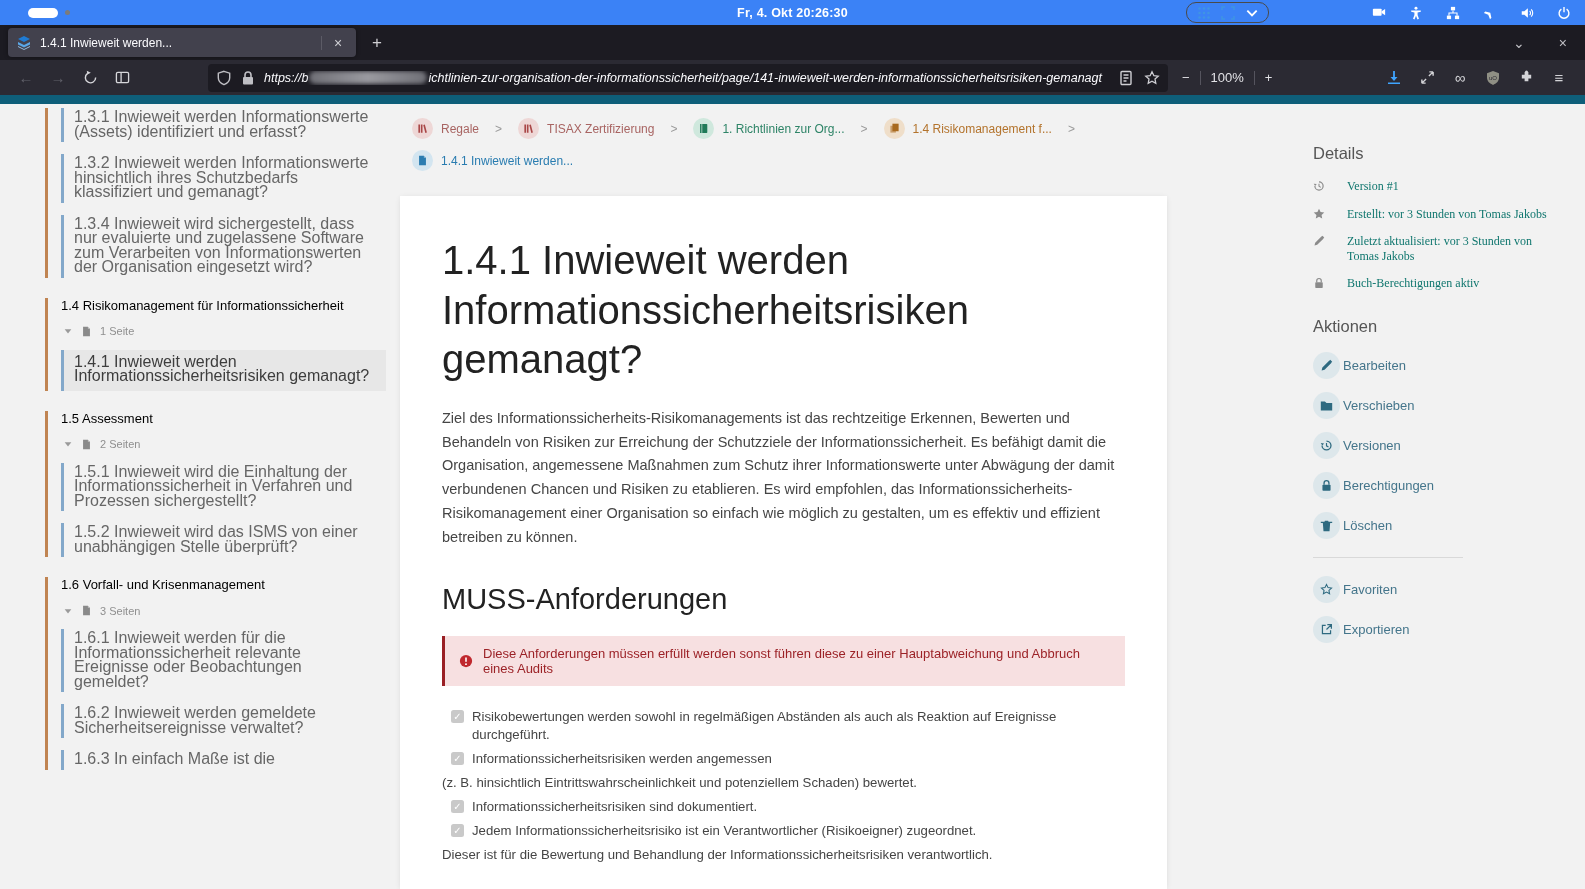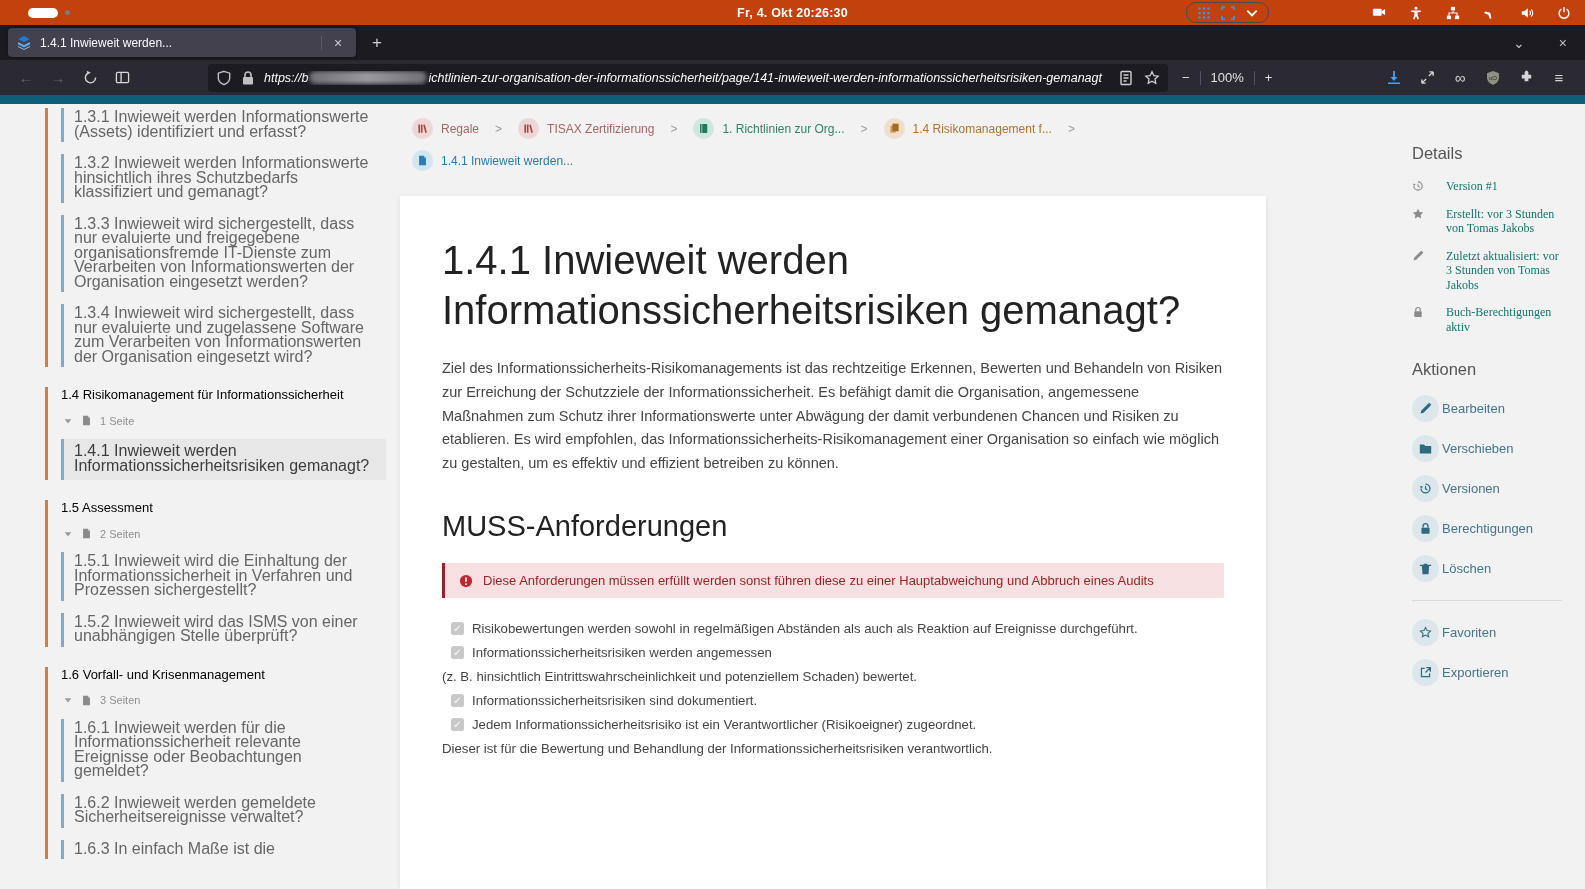--- a/index.html
+++ b/index.html
@@ -1,21 +1,21 @@
 <!DOCTYPE html>
 <html><head>
 <meta charset="utf-8">
 <style>
   * { margin:0; padding:0; box-sizing:border-box; }
   html,body { width:1585px; height:889px; overflow:hidden; background:#000;
     font-family:"Liberation Sans","DejaVu Sans",sans-serif; }
   .screen { width:1585px; height:889px; display:flex; flex-direction:column; }
 
   
-  .system-bar { height:25px; background:#c2410c; color:#fff; display:flex; align-items:center;
+  .system-bar { height:25px; background:#3b82f6; color:#fff; display:flex; align-items:center;
     font-size:12.5px; font-weight:bold; position:relative; flex:0 0 auto; }
   .ws-ind { display:flex; align-items:center; gap:7px; margin-left:28px; }
   .ws-pill { width:30px; height:10px; background:#fff; border-radius:6px; }
   .ws-dot { width:5px; height:5px; background:#7b7b7b; border-radius:50%; }
   .clock { position:absolute; left:50%; transform:translateX(-50%); letter-spacing:.2px; }
   .tray { margin-left:auto; display:flex; align-items:center; gap:22px; padding-right:14px; }
   .ind-group { display:flex; align-items:center; gap:9px; border:1px solid #4a4a4a;
     border-radius:10px; padding:2px 9px; margin-right:80px; }
   .sysicon { width:15px; height:15px; display:inline-flex; align-items:center; justify-content:center; }
   .sysicon svg { width:14px; height:14px; }
@@ -68,21 +68,21 @@
     margin-bottom:12px; text-decoration:none; }
   .tree-toggle { display:flex; align-items:center; gap:8px; color:#8f8f8f; font-size:11px;
     margin:0 0 12px 2px; }
   .tree-toggle svg { width:10px; height:10px; color:#9a9a9a; }
   .tree-toggle .fileic { width:11px; height:13px; color:#8a8a8a; }
   .tree-page { display:block; border-left:3px solid #83a8ca; padding:2px 8px 3px 10px;
     margin-bottom:12px; font-size:16px; line-height:14.5px; color:#666; text-decoration:none; }
   .tree-page.active { background:#e7e7e7; color:#3d3d3d; padding-top:5px; padding-bottom:7px; }
 
   
-  .main-col { width:866px; flex:0 0 auto; display:flex; flex-direction:column; }
+  .main-col { width:767px; flex:0 0 auto; display:flex; flex-direction:column; }
   .breadcrumbs { padding:14px 0 0 12px; font-size:12px; }
   .crumb-row { display:flex; align-items:center; margin-bottom:11px; }
   .crumb { display:flex; align-items:center; gap:8px; text-decoration:none; }
   .crumb-ic { width:21px; height:21px; border-radius:50%; display:flex; align-items:center;
     justify-content:center; }
   .crumb-ic svg { width:11px; height:11px; }
   .c-shelf .crumb-ic { background:#eed7d6; color:#a94747; }
   .c-shelf { color:#a86462; }
   .c-book .crumb-ic { background:#cfe8dd; color:#1f7a58; }
   .c-book { color:#2e8467; }
@@ -413,21 +413,20 @@
 
   <div class="accent-band"></div>
 
   <div class="workspace">
 
     <aside class="book-tree">
 
       <div class="tree-section">
         <a class="tree-page">1.3.1 Inwieweit werden Informationswerte (Assets) identifiziert und erfasst?</a>
         <a class="tree-page">1.3.2 Inwieweit werden Informationswerte hinsichtlich ihres Schutzbedarfs klassifiziert und gemanagt?</a>
-        <a class="tree-page">1.3.3 Inwieweit wird sichergestellt, dass nur evaluierte und freigegebene organisationsfremde IT-Dienste zum Verarbeiten von Informationswerten der Organisation eingesetzt werden?</a>
         <a class="tree-page">1.3.4 Inwieweit wird sichergestellt, dass nur evaluierte und zugelassene Software zum Verarbeiten von Informationswerten der Organisation eingesetzt wird?</a>
       </div>
 
       <div class="tree-section">
         <a class="tree-chapter-title">1.4 Risikomanagement für Informationssicherheit</a>
         <div class="tree-toggle">
           <svg>
               <use href="#i-caret"></use>
             </svg>
           <svg class="fileic">

